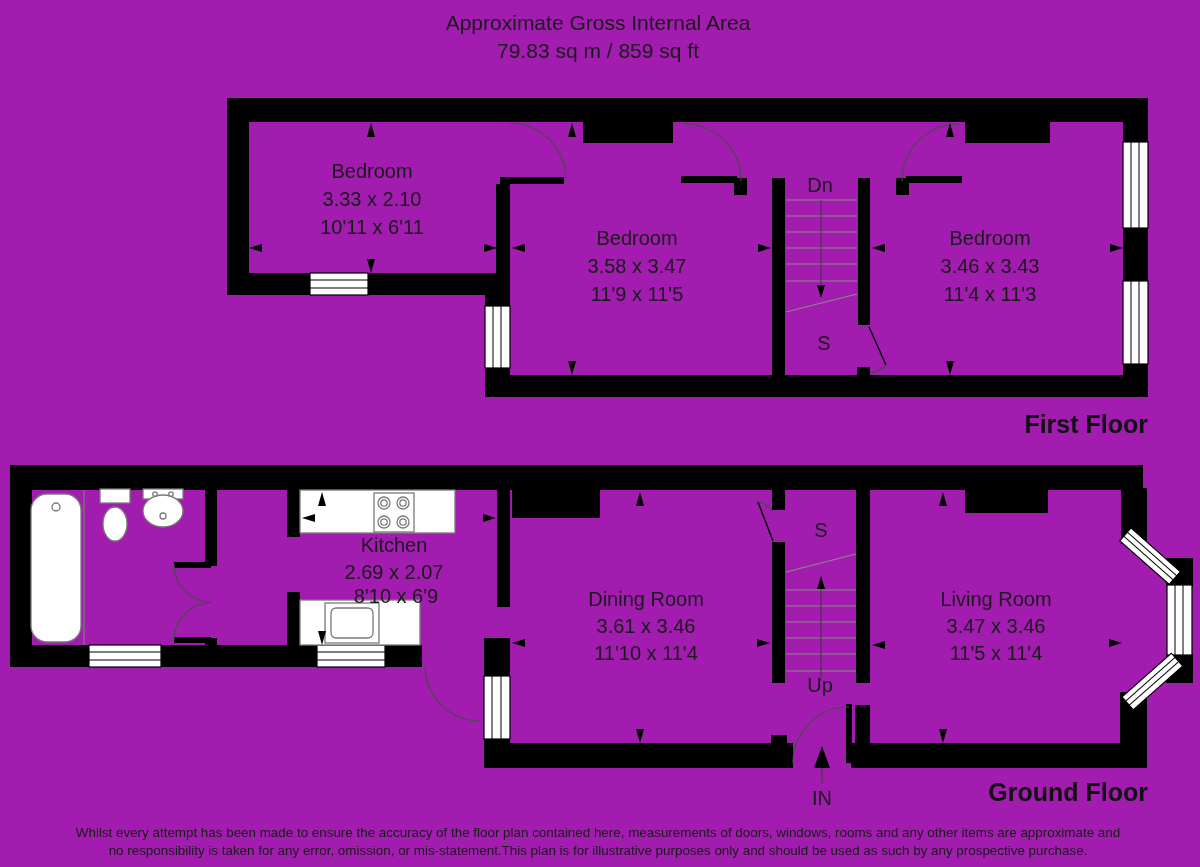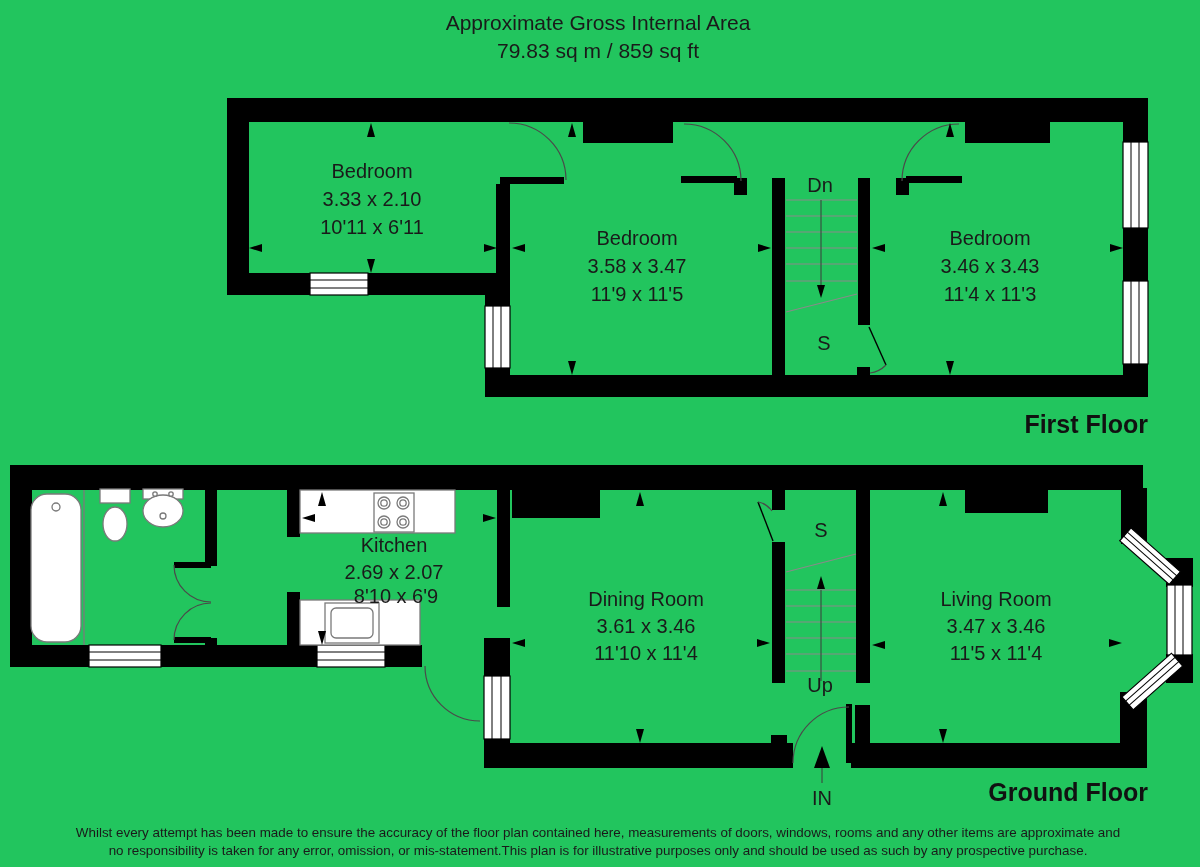--- a/index.html
+++ b/index.html
@@ -1,17 +1,17 @@
 <!DOCTYPE html>
 <html><head>
 <meta charset="utf-8">
 <style>
   html,body{margin:0;padding:0;background:#ffffff;}
   body{font-family:"Liberation Sans", sans-serif;}
-  .page{width:1200px;height:867px;position:relative;background:#22c55e;margin:0 auto;}
+  .page{width:1200px;height:867px;position:relative;background:#a21caf;margin:0 auto;}
   svg{display:block;}
   .wall{fill:#000000;stroke:none;}
   .thin{fill:none;stroke:#000000;stroke-width:1.4;}
   .fixture{fill:#ffffff;stroke:#7a7a7a;stroke-width:1.3;}
   .win{fill:#ffffff;stroke:#000000;stroke-width:1.2;}
   .winline{stroke:#000000;stroke-width:1;fill:none;}
   .arc{fill:none;stroke:#4a4a4a;stroke-width:1.2;}
   .leaf{fill:#000000;}
   .tread{stroke:#8a8a8a;stroke-width:1.1;}
   .guide{stroke:#3a3a3a;stroke-width:1;}

